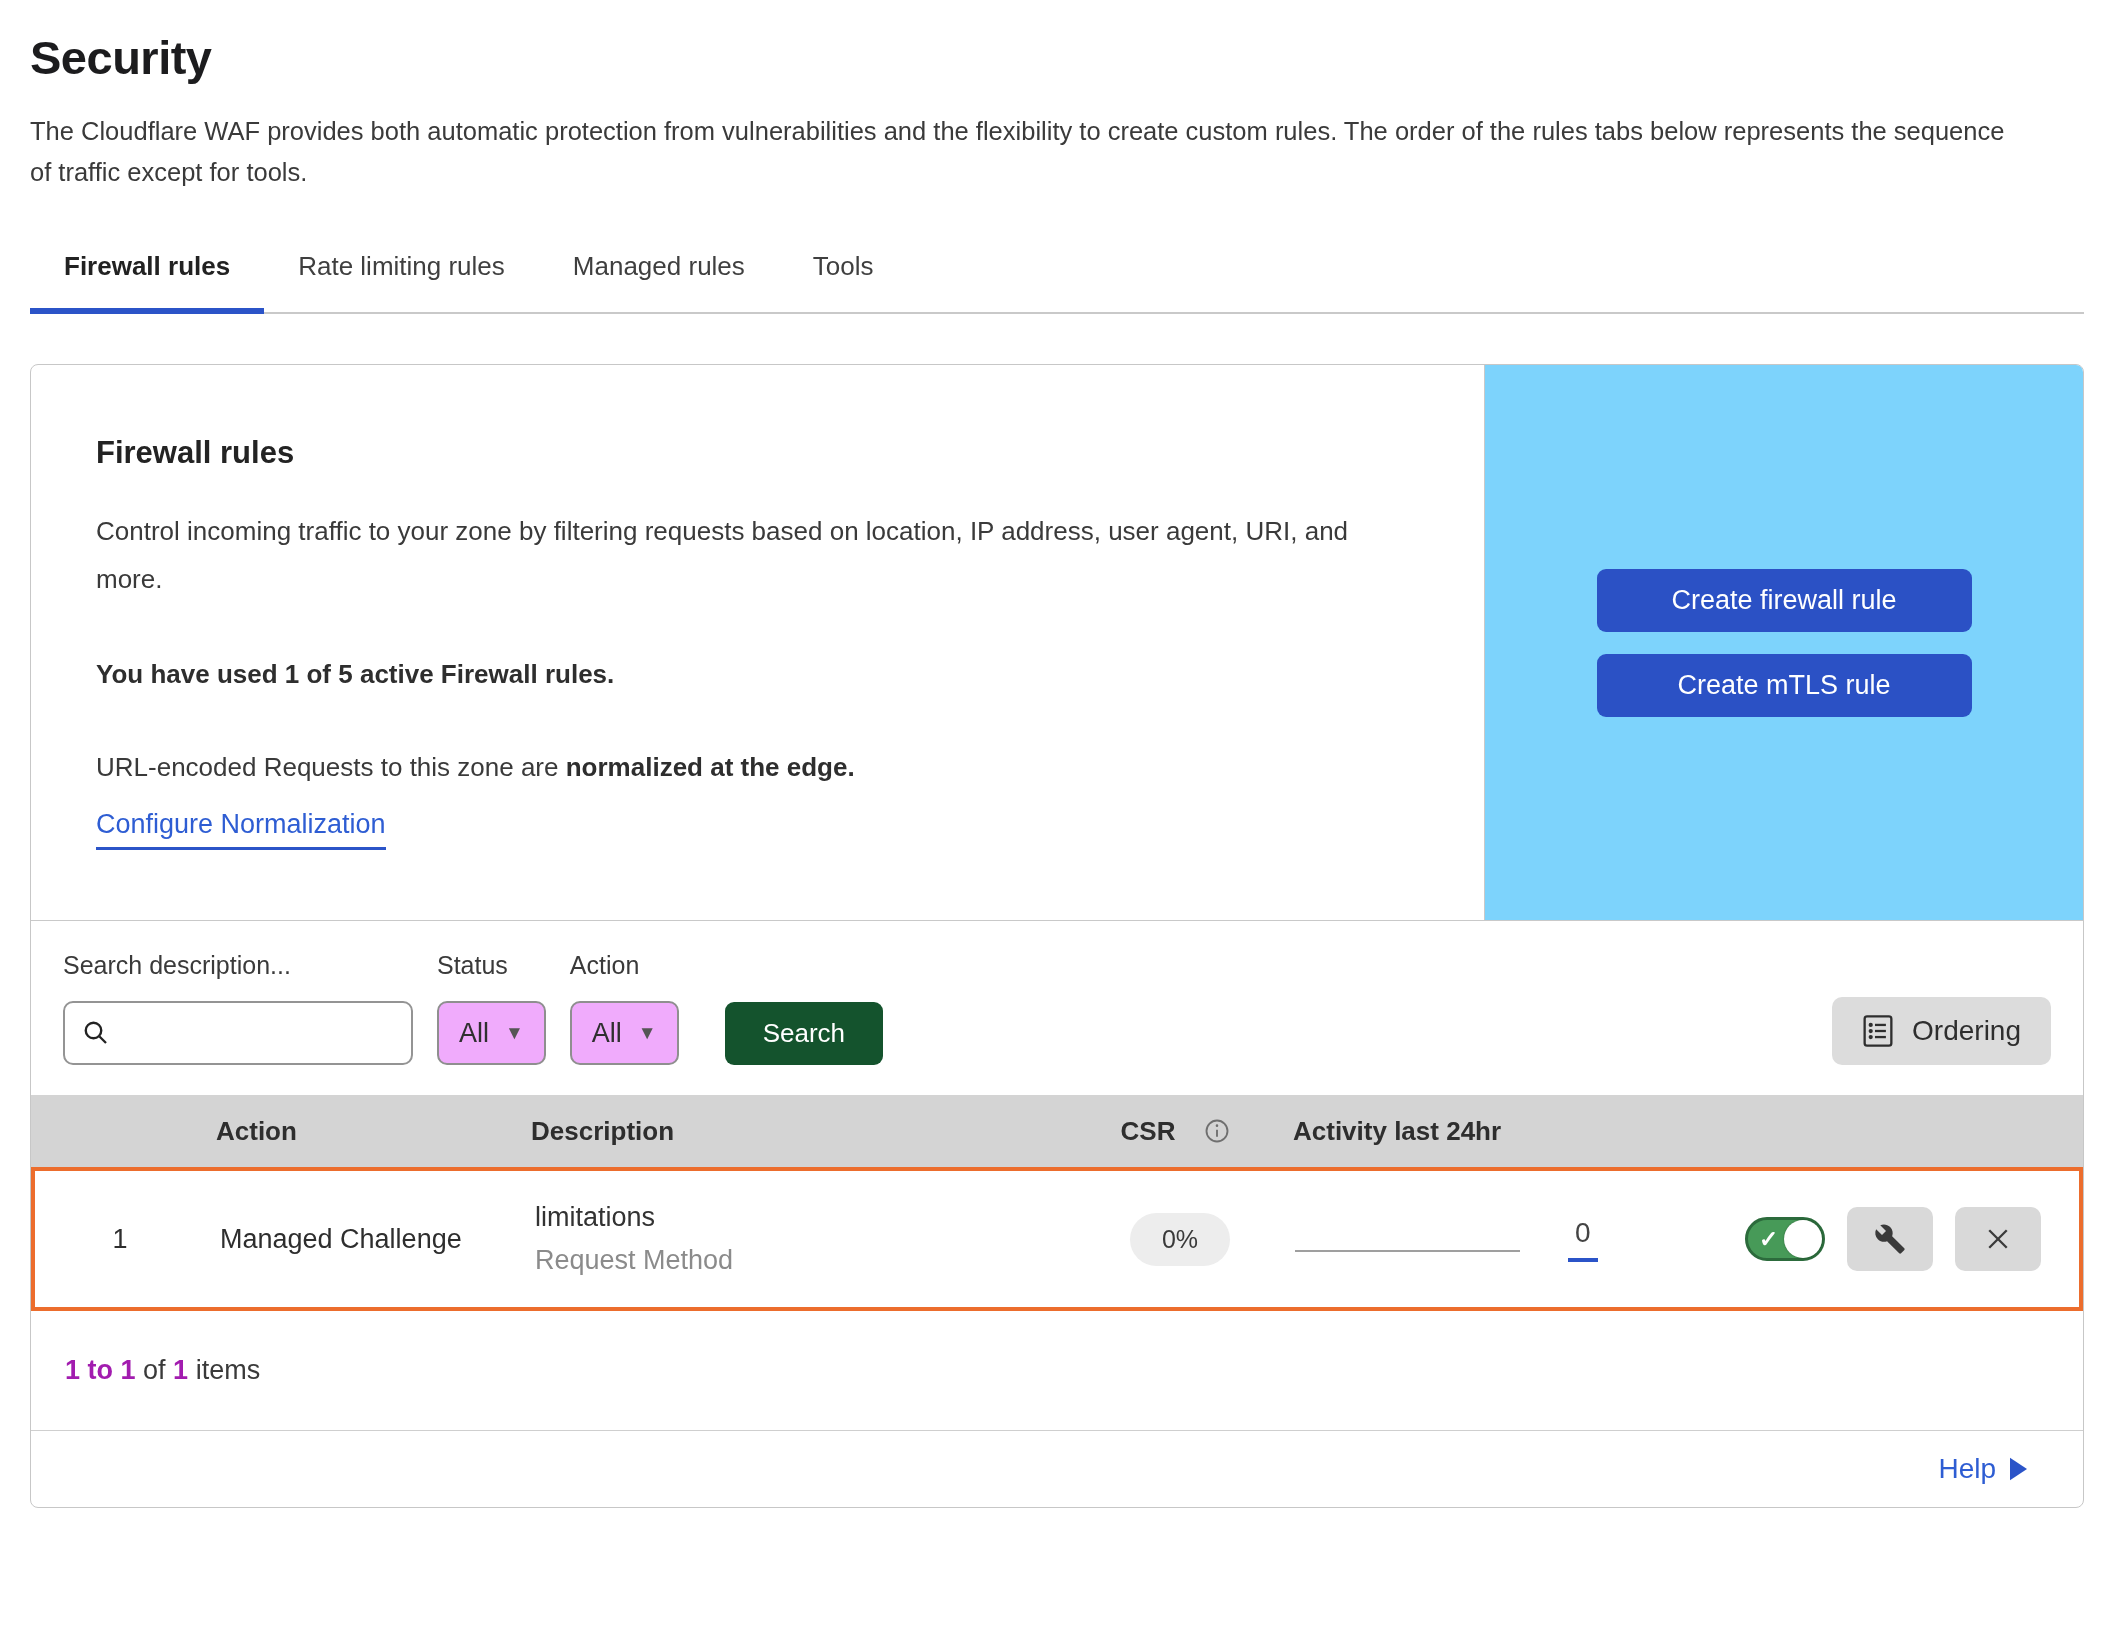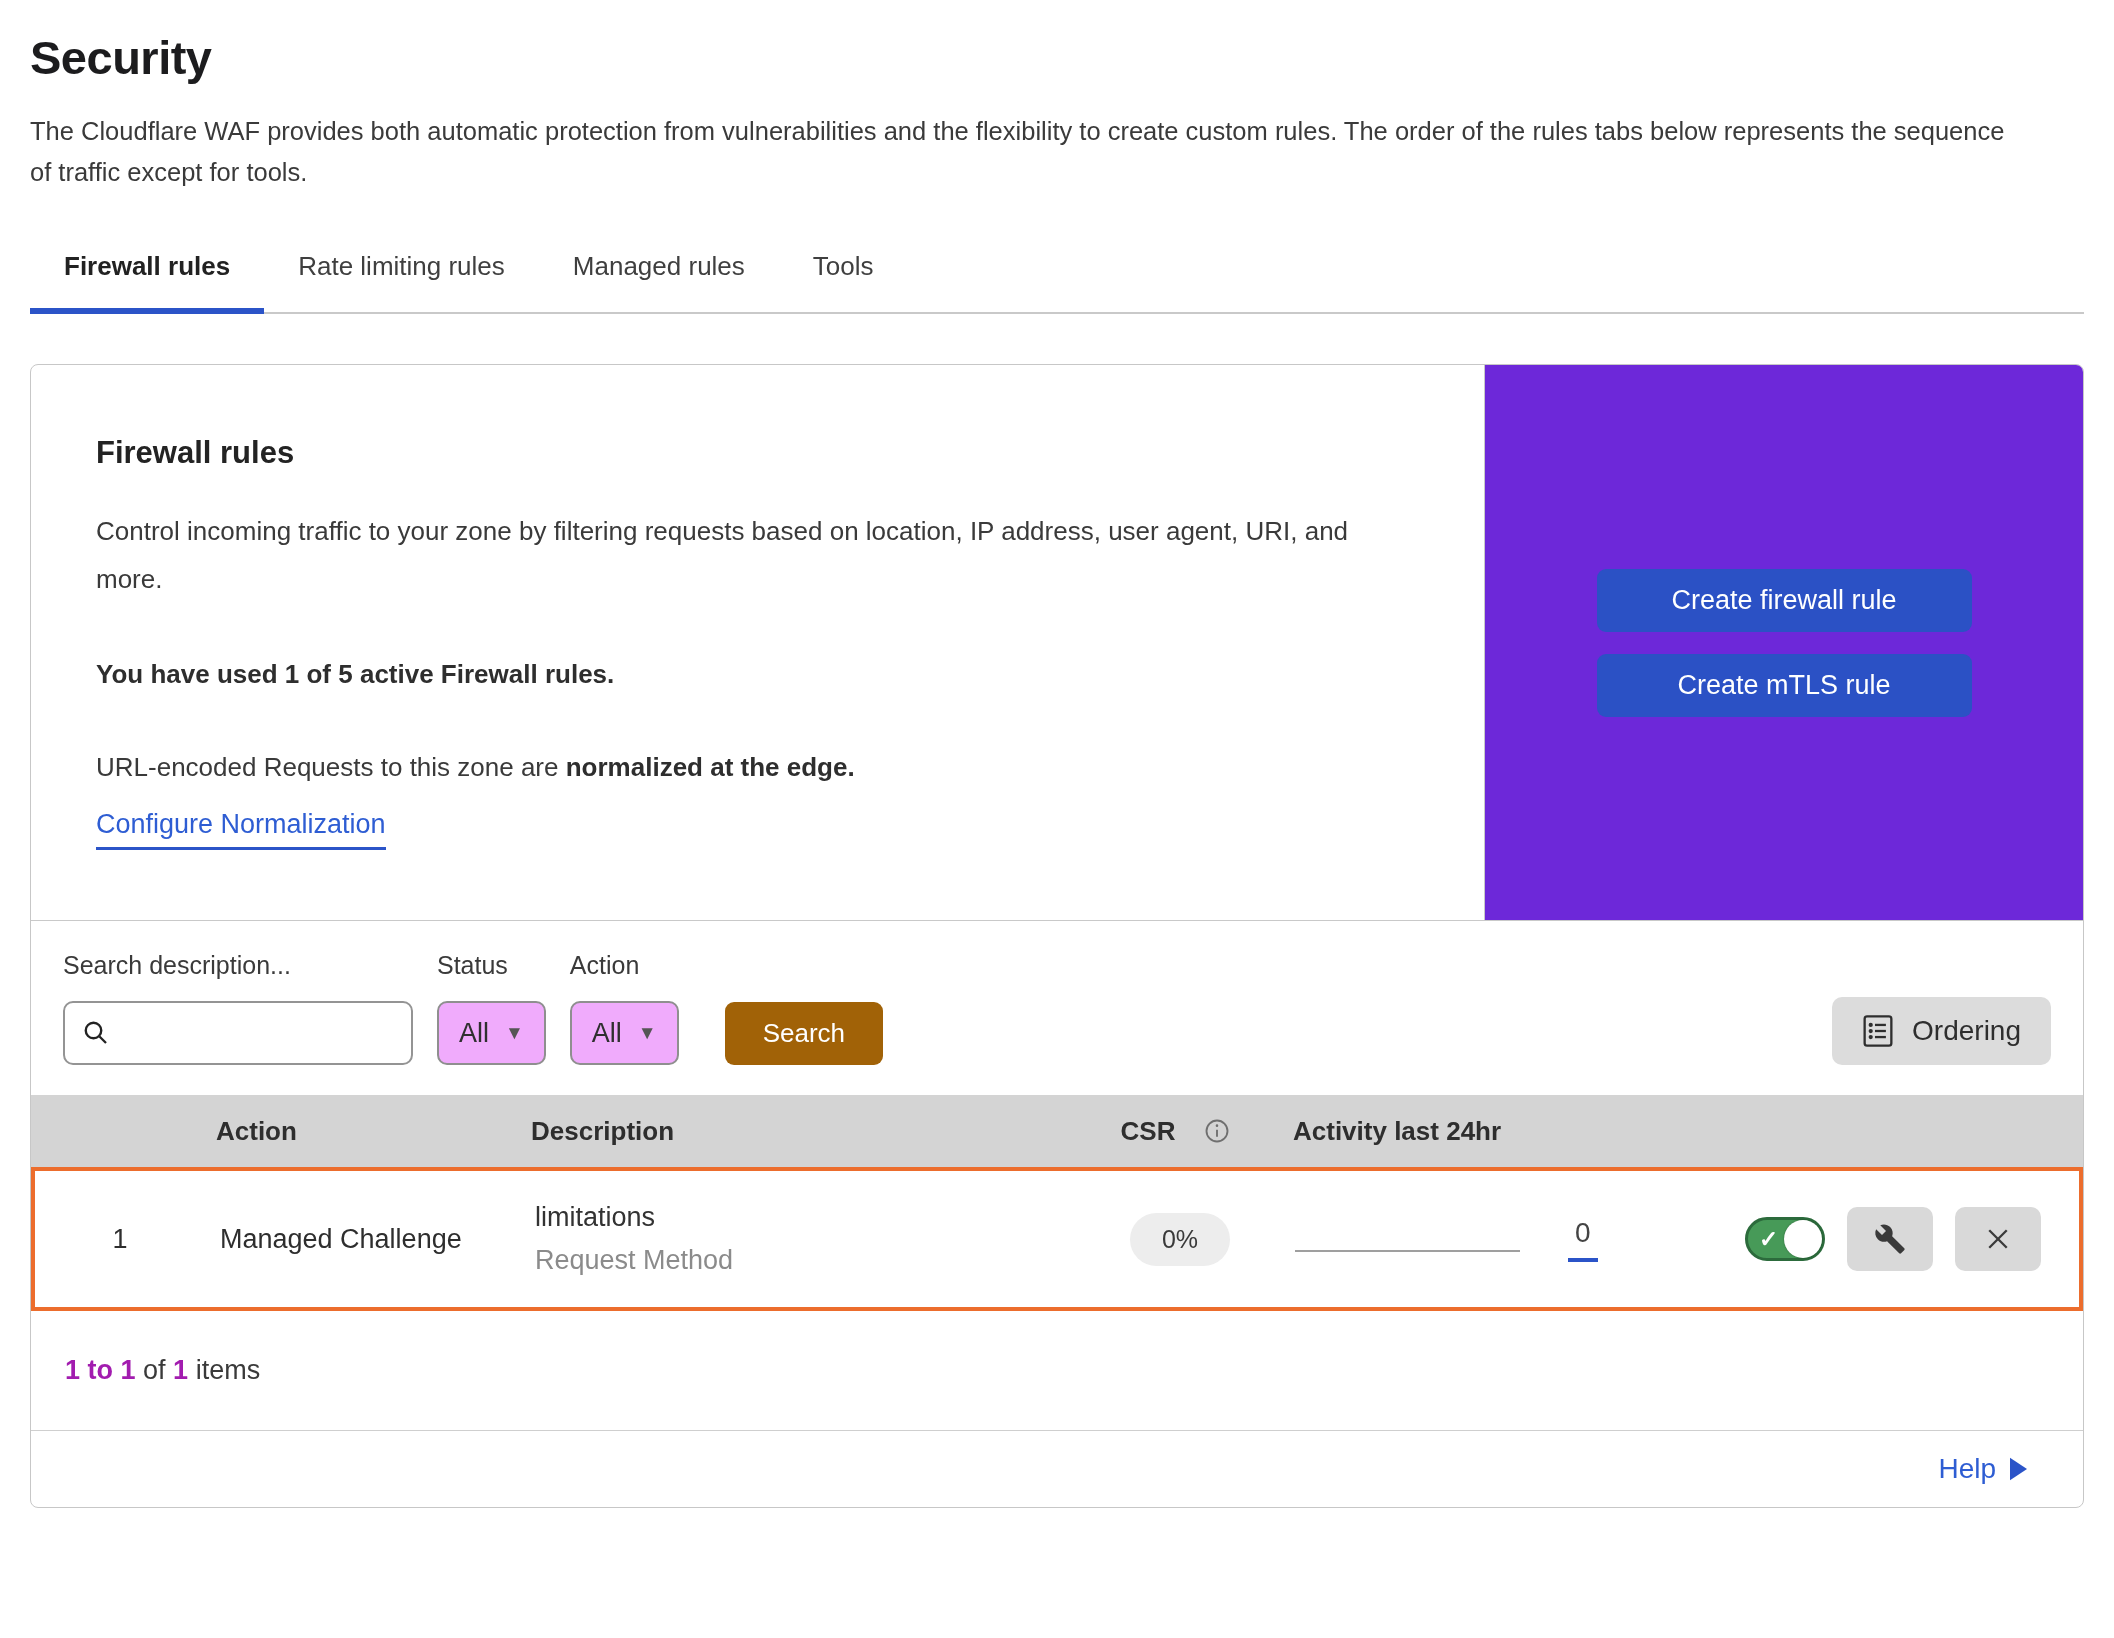--- a/index.html
+++ b/index.html
@@ -24,37 +24,37 @@
   .card-top { display:flex; border-bottom:1px solid #c9c9c9; }
   .card-top-left { width:1453px; padding:70px 60px 70px 65px; }
   .panel-heading { font-size:31px; font-weight:700; color:#232323; }
   .panel-desc { font-size:26px; line-height:48px; margin-top:36px; max-width:1310px; color:#3a3a3a; }
   .panel-usage { font-size:26px; font-weight:700; color:#2e2e2e; margin-top:56px; }
   .panel-norm { font-size:26px; margin-top:62px; color:#3a3a3a; }
   .panel-norm b { color:#2e2e2e; }
   .link-underlined { display:inline-block; margin-top:26px; font-size:27px; color:#2e5dd3;
          text-decoration:none; border-bottom:3px solid #2b54c8; padding-bottom:7px; cursor:pointer; }
 
-  .card-top-right { flex:1; background:#6d28d9; border-left:1px solid #c9c9c9;
+  .card-top-right { flex:1; background:#7dd3fc; border-left:1px solid #c9c9c9;
          display:flex; flex-direction:column; justify-content:center; align-items:center; gap:22px; }
   .btn-primary { width:375px; height:63px; background:#2b51c5; color:#fff; border:none;
          border-radius:9px; font-size:27px; font-family:inherit; cursor:pointer; }
 
   
   .filter-bar { display:flex; align-items:flex-end; padding:30px 32px 30px 32px; gap:24px; }
   .field { display:flex; flex-direction:column; gap:21px;justify-content:center; }
   .field-label { font-size:25px; color:#3a3a3a; }
   .search-box { width:350px; height:64px; border:2px solid #949494; border-radius:10px;
          display:flex; align-items:center; padding:0 16px; background:#fff; }
   .search-box input { border:none; outline:none; font-size:26px; flex:1; min-width:0;
          font-family:inherit; color:#333; background:transparent; margin-left:10px; }
   .select { height:64px; border:2px solid #8f8f8f; border-radius:10px; background:#f0abfc;
          display:flex; align-items:center; gap:16px; padding:0 20px; font-size:27px; color:#2f2f2f; cursor:pointer; }
   .caret { font-size:19px; color:#555; }
-  .btn-search { height:63px; padding:0 38px; background:#a16207; color:#fff; border:none;
+  .btn-search { height:63px; padding:0 38px; background:#14532d; color:#fff; border:none;
          border-radius:9px; font-size:26px; font-family:inherit; margin-left:22px; cursor:pointer; }
   .btn-ordering { margin-left:auto; height:68px; background:#dcdcdc; border:none; border-radius:10px;
          display:flex; align-items:center; gap:18px; padding:0 30px; font-size:28px; color:#2e2e2e;
          font-family:inherit; cursor:pointer; }
 
   
   .cols { display:grid; grid-template-columns:170px 330px 530px 230px 450px 1fr; align-items:center; }
   .thead { background:#d4d4d4; height:72px; font-size:26px; font-weight:700; color:#2e2e2e; }
   .th-action { padding-left:15px; }
   .th-csr { display:flex; justify-content:center; align-items:center; gap:28px; }

